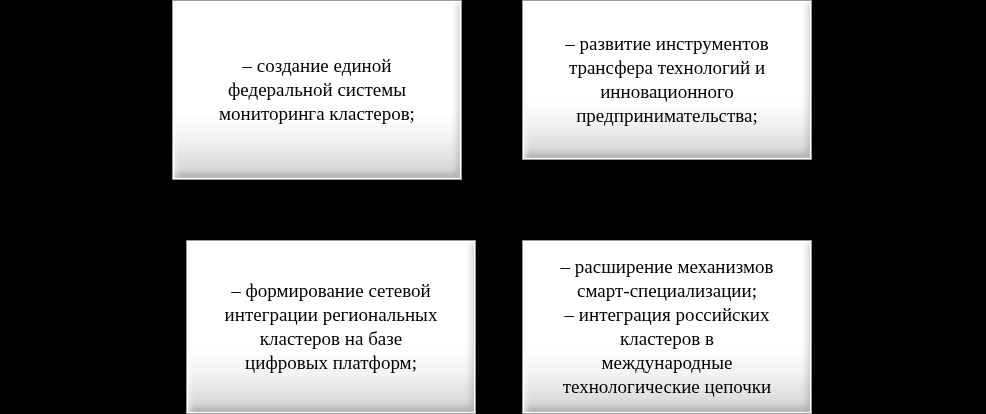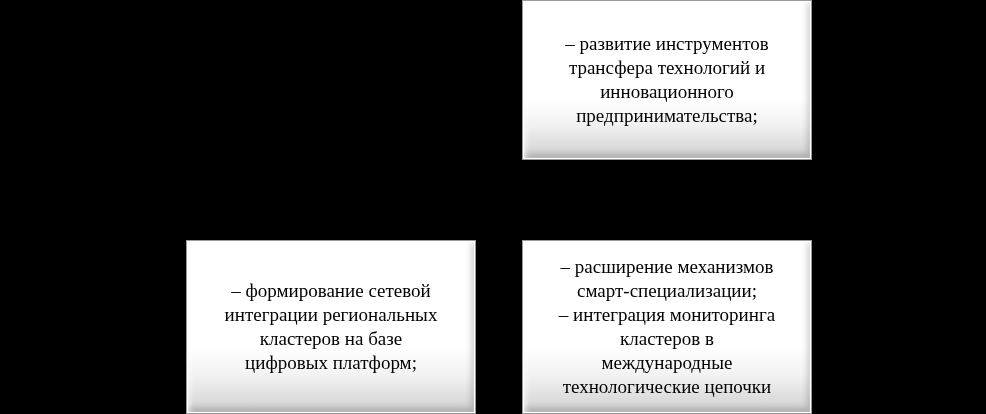--- a/index.html
+++ b/index.html
@@ -41,37 +41,42 @@
   .node .txt {
     display: block;
     white-space: pre-line;
   }
 </style>
 </head>
 <body>
 
 <div class="canvas">
 
+  <div class="node" style="left:172px; top:0px; width:290px; height:180px;">
+    <span class="txt">– создание единой
+федеральной системы
+мониторинга кластеров;</span>
+  </div>
 
   <div class="node" style="left:522px; top:0px; width:290px; height:160px;">
     <span class="txt">– развитие инструментов
 трансфера технологий и
 инновационного
 предпринимательства;</span>
   </div>
 
   <div class="node" style="left:186px; top:240px; width:290px; height:174px;">
     <span class="txt">– формирование сетевой
 интеграции региональных
 кластеров на базе
 цифровых платформ;</span>
   </div>
 
   <div class="node" style="left:522px; top:240px; width:290px; height:174px;">
     <span class="txt">– расширение механизмов
 смарт-специализации;
-– интеграция мониторинга
+– интеграция российских
 кластеров в
 международные
 технологические цепочки</span>
   </div>
 
 </div>
 
 </body></html>

